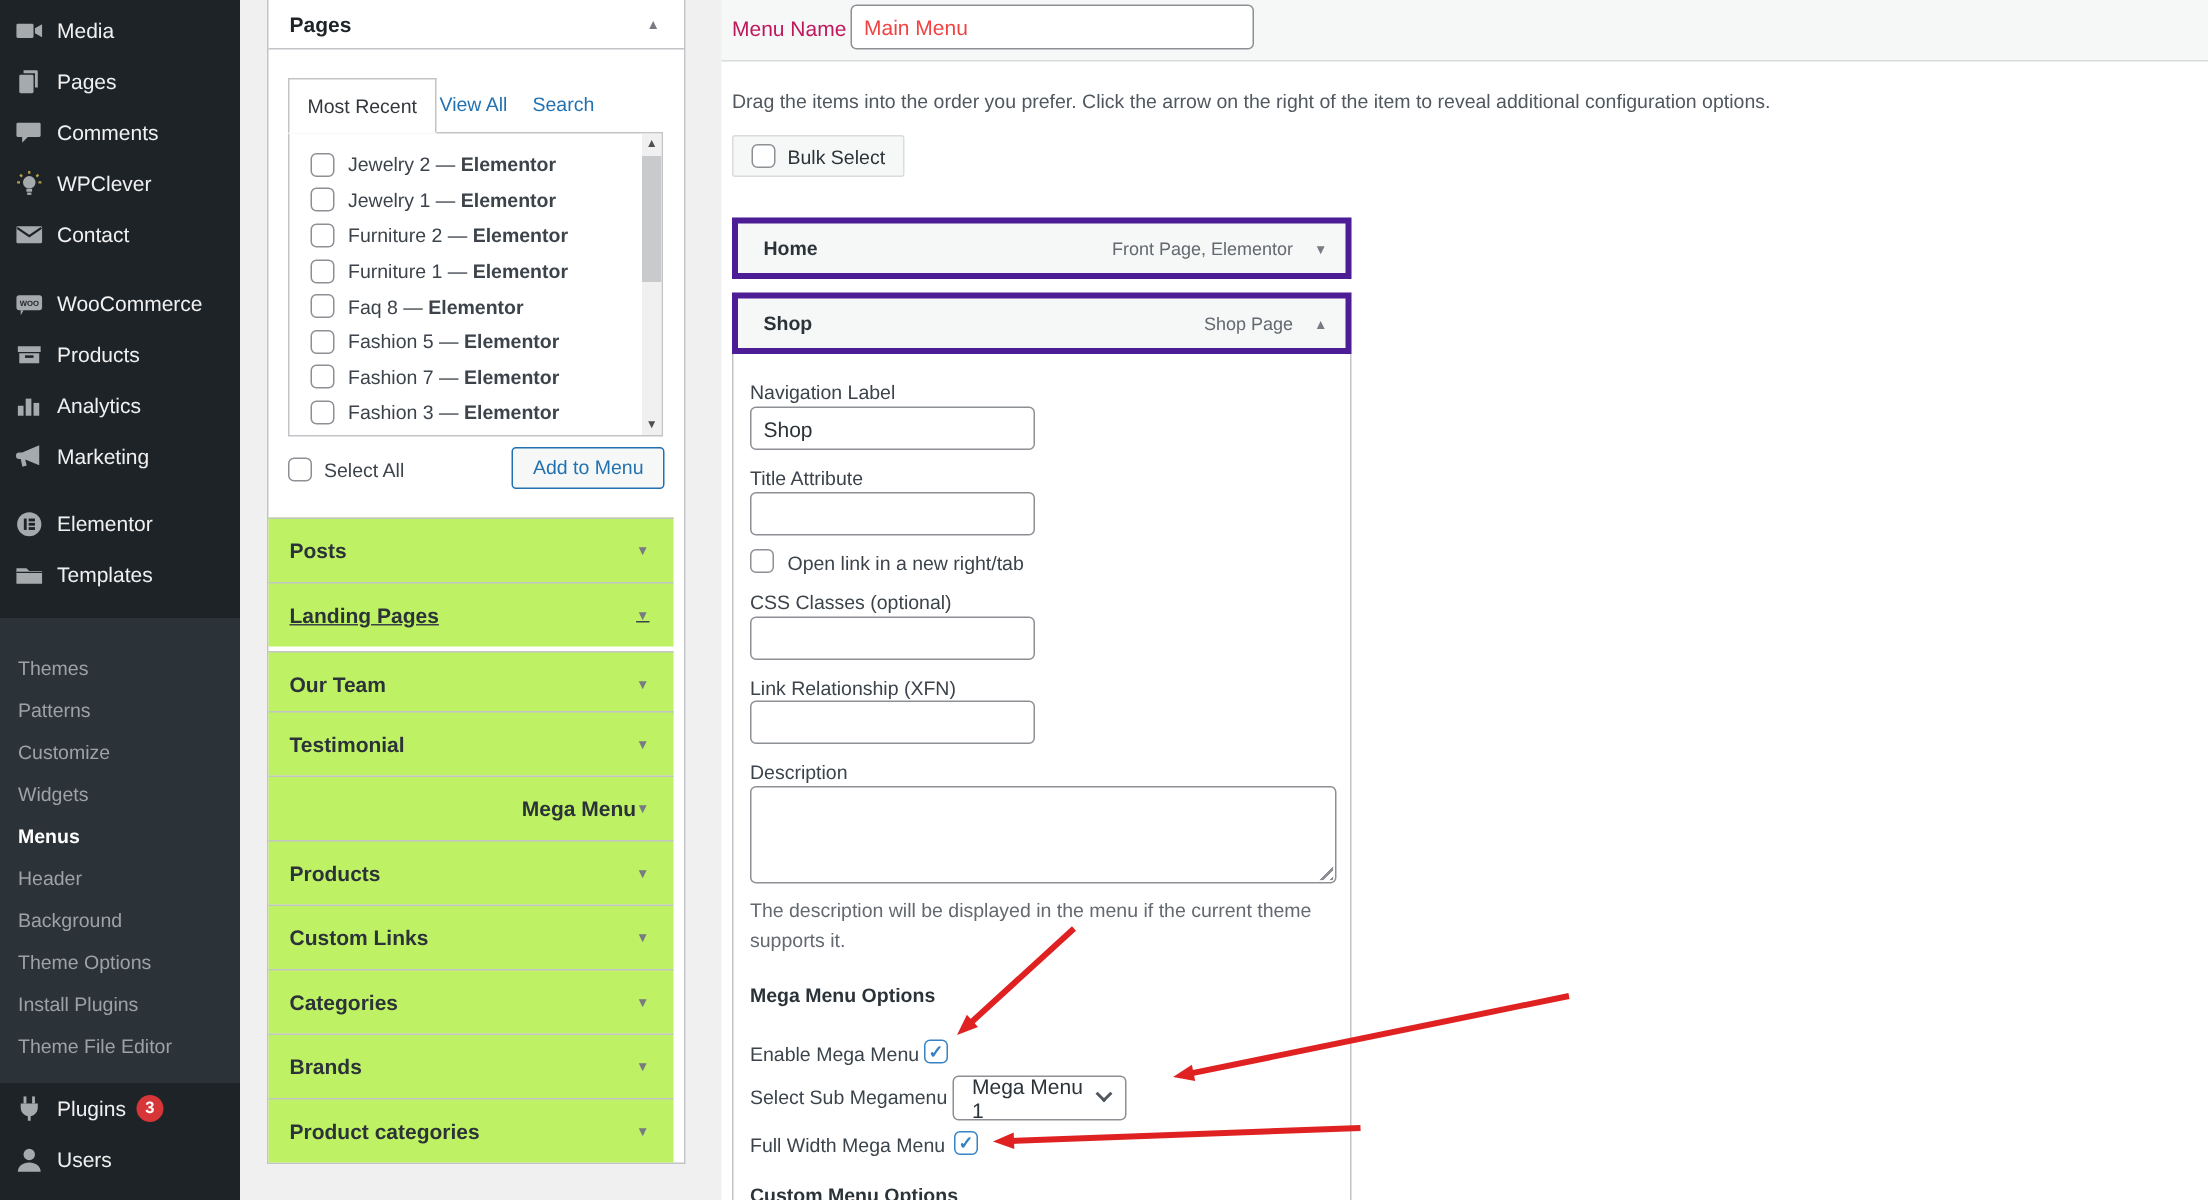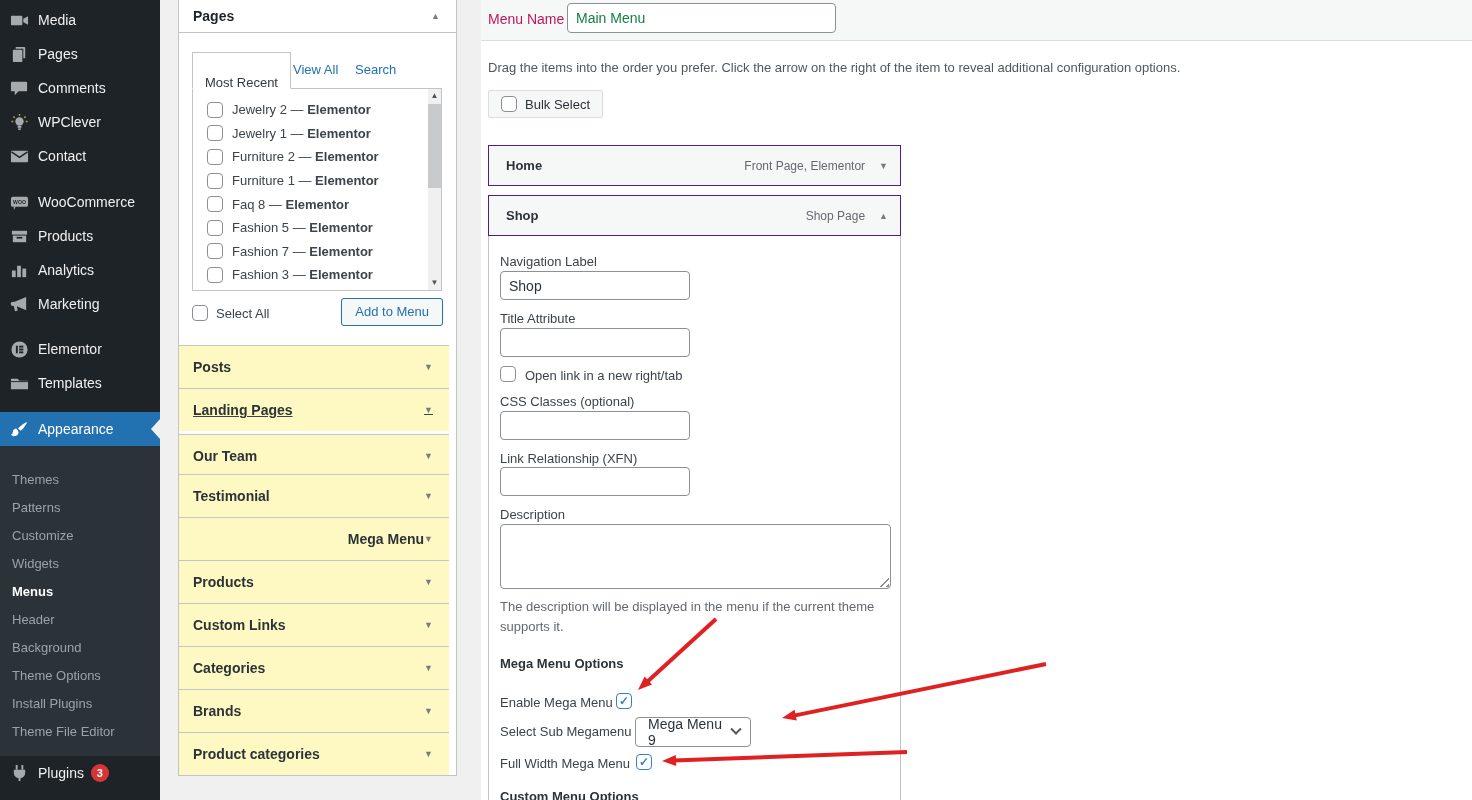--- a/index.html
+++ b/index.html
@@ -19,48 +19,48 @@
   .sb-sub { background:#2c3338; padding:20px 0 10px 0; }
   .sb-sub-item { height:28px; line-height:28px; padding-left:12px; color:#9ca2a7; font-size:13px; cursor:pointer; }
   .sb-sub-item.current { color:#fff; font-weight:bold; }
   .badge { display:inline-block; min-width:18px; height:18px; line-height:18px; border-radius:9px; background:#d63638; color:#fff; font-size:11px; font-weight:bold; text-align:center; margin-left:7px; padding:0 2px; }
 
   
   #panel { position:absolute; left:178px; top:0; width:279px; height:776px; background:#fff; border:1px solid #c3c4c7; border-top:none; }
   .panel-hd { position:absolute; left:0; top:0; width:100%; height:33px; border-bottom:1px solid #c3c4c7; display:flex; align-items:center; justify-content:space-between; padding:0 16px 0 14px; }
   .panel-hd-title { font-size:14px; font-weight:bold; color:#1d2327; }
   .tri { font-size:9px; color:#787c82; }
-  .tab-active { position:absolute; left:13px; top:52px; height:37px; line-height:35px; padding:12px 12px; background:#fff; border:1px solid #c3c4c7; border-bottom:1px solid #fff; z-index:2; color:#32373c; }
+  .tab-active { position:absolute; left:13px; top:52px; height:37px; line-height:35px; padding:0 12px; background:#fff; border:1px solid #c3c4c7; border-bottom:1px solid #fff; z-index:2; color:#32373c; }
   .tab-link { position:absolute; top:62px; color:#2271b1; cursor:pointer; }
   #list-box { position:absolute; left:13px; top:88px; width:250px; height:203px; border:1px solid #c3c4c7; padding-top:9px; overflow:hidden; }
   .pg-row { height:23.6px; display:flex; align-items:center; padding-left:14px; color:#3c434a; }
   .pg-row b { font-weight:bold; }
   .cb { width:16px; height:16px; border:1px solid #8c8f94; border-radius:4px; background:#fff; flex:none; display:flex; align-items:center; justify-content:center; }
   .cb .ck { display:none; font-size:12px; font-weight:bold; color:#3582c4; line-height:1; }
   .cb.checked { border-color:#3582c4; }
   .cb.checked .ck { display:block; }
   .pg-row .cb { margin-right:9px; }
   #scrollbar { position:absolute; right:0; top:0; bottom:0; width:13px; background:#f0f0f1; }
   #scrollbar .sc-up, #scrollbar .sc-dn { position:absolute; left:0; width:13px; height:14px; color:#505050; font-size:8px; text-align:center; line-height:14px; }
   #scrollbar .sc-up { top:0; } #scrollbar .sc-dn { bottom:0; }
   #sc-thumb { position:absolute; left:0; top:15px; width:13px; height:84px; background:#c9cacb; }
   #select-all-row { position:absolute; left:13px; top:305px; display:flex; align-items:center; }
   #add-btn { position:absolute; right:13px; top:298px; height:28px; padding:0 13px; background:#f6f7f7; border:1px solid #2271b1; border-radius:3px; color:#2271b1; font-size:13px; line-height:26px; cursor:pointer; }
-  .acc-row { position:absolute; left:0; width:270px; height:43px; border-top:1px solid #c3c4c7; display:flex; align-items:center; justify-content:space-between; padding:0 16px 0 14px; background:#fef9c3; cursor:pointer; }
+  .acc-row { position:absolute; left:0; width:270px; height:43px; border-top:1px solid #c3c4c7; display:flex; align-items:center; justify-content:space-between; padding:0 16px 0 14px; background:#bef264; cursor:pointer; }
   .acc-title { font-size:14px; font-weight:bold; color:#2c3338; }
 
   
   #right-bg { position:absolute; left:481px; top:41px; width:991px; height:759px; background:#fff; }
   #top-strip { position:absolute; left:481px; top:0; width:991px; height:41px; background:#f6f7f7; border-bottom:1px solid #dcdcde; }
   #menu-name-label { position:absolute; left:488px; top:11px; font-size:14px; color:#be185d; }
-  #menu-name-input { position:absolute; left:567px; top:3px; width:269px; height:30px; border:1px solid #8c8f94; border-radius:4px; padding:0 8px; font-size:14px; color:#15803d; font-family:"Liberation Sans", sans-serif; background:#fff; }
+  #menu-name-input { position:absolute; left:567px; top:3px; width:269px; height:30px; border:1px solid #8c8f94; border-radius:4px; padding:0 8px; font-size:14px; color:#ef4444; font-family:"Liberation Sans", sans-serif; background:#fff; }
   #instructions { position:absolute; left:488px; top:60px; width:920px; color:#50575e; }
   #bulk-btn { position:absolute; left:488px; top:90px; height:28px; display:flex; align-items:center; padding:0 12px; background:#f6f7f7; border:1px solid #dcdcde; border-radius:2px; cursor:pointer; color:#2c3338; }
   #bulk-btn .cb { margin-right:8px; }
-  .mi-header { position:absolute; left:488px; width:413px; height:41px; background:#f6f7f7; border:1px solid #4c1d95; display:flex; align-items:center; padding:0 12px 0 17px; }
+  .mi-header { position:absolute; left:488px; width:413px; height:41px; background:#f6f7f7; border:4px solid #4c1d95; display:flex; align-items:center; padding:0 12px 0 17px; }
   .mi-title { font-size:13px; font-weight:bold; color:#2c3338; flex:1; }
   .mi-type { font-size:12px; color:#646970; margin-right:14px; }
   #shop-body { position:absolute; left:488px; top:236px; width:413px; height:564px; background:#fff; border-left:1px solid #c3c4c7; border-right:1px solid #c3c4c7; }
   .fld-label { position:absolute; left:11px; font-size:13px; color:#3c434a; }
   .fld-input { position:absolute; left:11px; width:190px; height:29px; border:1px solid #8c8f94; border-radius:4px; padding:0 8px; font-size:14px; color:#2c3338; font-family:"Liberation Sans", sans-serif; background:#fff; }
   .bold-head { position:absolute; left:11px; font-size:13px; font-weight:bold; color:#2c3338; }
   #desc-area { position:absolute; left:11px; top:288px; width:391px; height:65px; border:1px solid #8c8f94; border-radius:4px; resize:none; font-family:"Liberation Sans", sans-serif; }
   .resize-handle { position:absolute; left:390px; top:341px; width:10px; height:10px; background:repeating-linear-gradient(135deg, transparent 0 3px, #8c8f94 3px 4.5px); clip-path:polygon(100% 0, 100% 100%, 0 100%); }
   #desc-help { position:absolute; left:11px; top:361px; width:384px; line-height:20px; color:#646970; }
   .wp-select { position:absolute; left:146px; top:481px; width:116px; height:30px; border:1px solid #8c8f94; border-radius:4px; background:#fff; display:flex; align-items:center; justify-content:space-between; padding:0 10px 0 12px; font-size:14px; color:#2c3338; cursor:pointer; }
@@ -173,28 +173,20 @@
   <div class="sb-item">
     <span class="sb-icon">
         <svg viewBox="0 0 20 20">
           <path d="M1 5h7l2 2h9v9H1z"></path>
           <path d="M1 8h18" stroke="#1d2327" stroke-width="1" fill="none"></path>
         </svg>
       </span>
     <span>Templates</span>
   </div>
   <div class="sb-sep"></div>
-  <div class="sb-item active">
-    <span class="sb-icon">
-        <svg viewBox="0 0 20 20">
-          <path d="M18 2c-3.2 1-8.2 5-9.4 7l2.4 2.4C13 10.2 17 5.2 18 2zM8 10.6 6.4 9c-2.2.5-3.3 1.7-3.5 3.6C2.7 14.6 2 15.2 1 15.2c1.1 1.7 3 2.1 4.7 1.7 2.1-.4 3.2-1.9 3.3-3.9z"></path>
-        </svg>
-      </span>
-    <span>Appearance</span>
-  </div>
   <div class="sb-sub">
     <div class="sb-sub-item">Themes</div>
     <div class="sb-sub-item">Patterns</div>
     <div class="sb-sub-item">Customize</div>
     <div class="sb-sub-item">Widgets</div>
     <div class="sb-sub-item current">Menus</div>
     <div class="sb-sub-item">Header</div>
     <div class="sb-sub-item">Background</div>
     <div class="sb-sub-item">Theme Options</div>
     <div class="sb-sub-item">Install Plugins</div>
@@ -357,21 +349,21 @@
   <span class="resize-handle"></span>
   <div id="desc-help">The description will be displayed in the menu if the current theme supports it.</div>
 
   <div class="bold-head" style="top:420px;">Mega Menu Options</div>
   <div class="fld-label" style="top:459px;">Enable Mega Menu</div>
   <span class="cb checked" style="position:absolute;left:127px;top:457px;">
       <span class="ck">✓</span>
     </span>
   <div class="fld-label" style="top:488px;">Select Sub Megamenu</div>
   <div class="wp-select">
-    <span>Mega Menu 9</span>
+    <span>Mega Menu 1</span>
     <span class="chev"></span>
   </div>
   <div class="fld-label" style="top:520px;">Full Width Mega Menu</div>
   <span class="cb checked" style="position:absolute;left:147px;top:518px;">
       <span class="ck">✓</span>
     </span>
   <div class="bold-head" style="top:553px;">Custom Menu Options</div>
 </div>
 
 <svg id="annotations" viewBox="0 0 1472 800">

